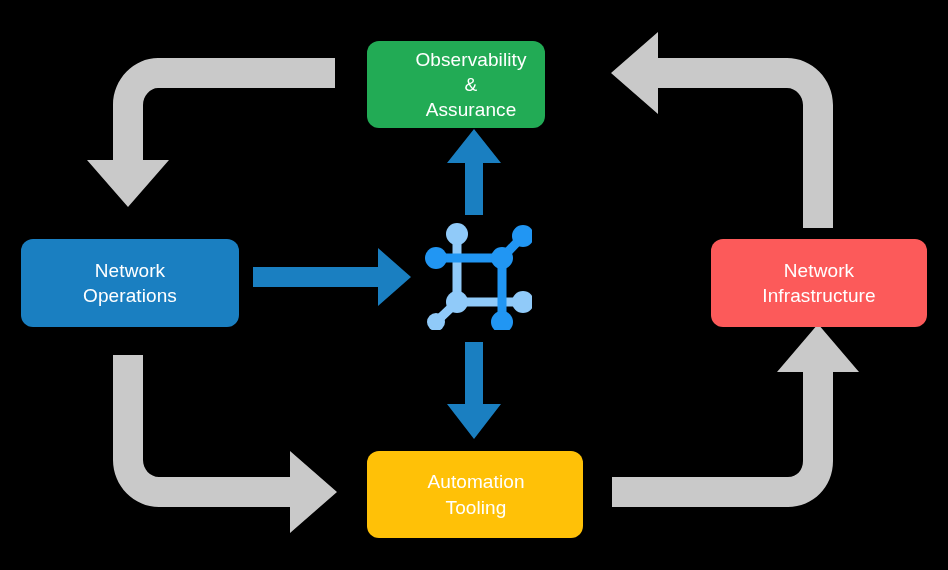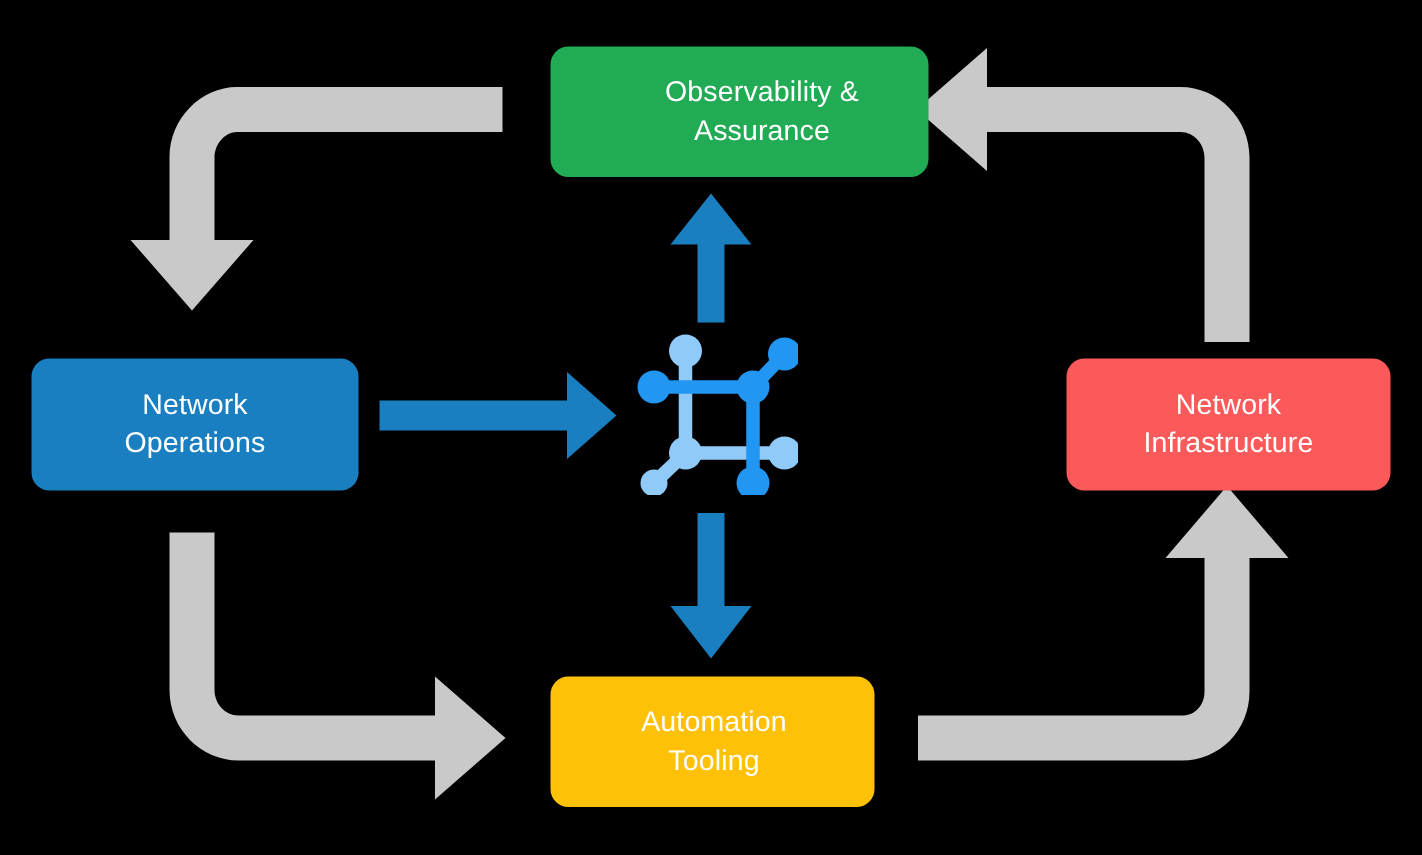--- a/index.html
+++ b/index.html
@@ -41,22 +41,22 @@
     letter-spacing: 0.1px;
     box-sizing: border-box;
     padding: 4px 10px;
   }
   .node-box .label {
     display: block;
     white-space: pre-line;
   }
   #box-observability {
     left: 367px;
-    top: 31px;
-    width: 252px;
+    top: 41px;
+    width: 178px;
     height: 87px;
     padding-left: 40px;
   }
   #box-network-operations {
     left: 21px;
     top: 239px;
     width: 218px;
     height: 88px;
   }
   #box-network-infrastructure {

